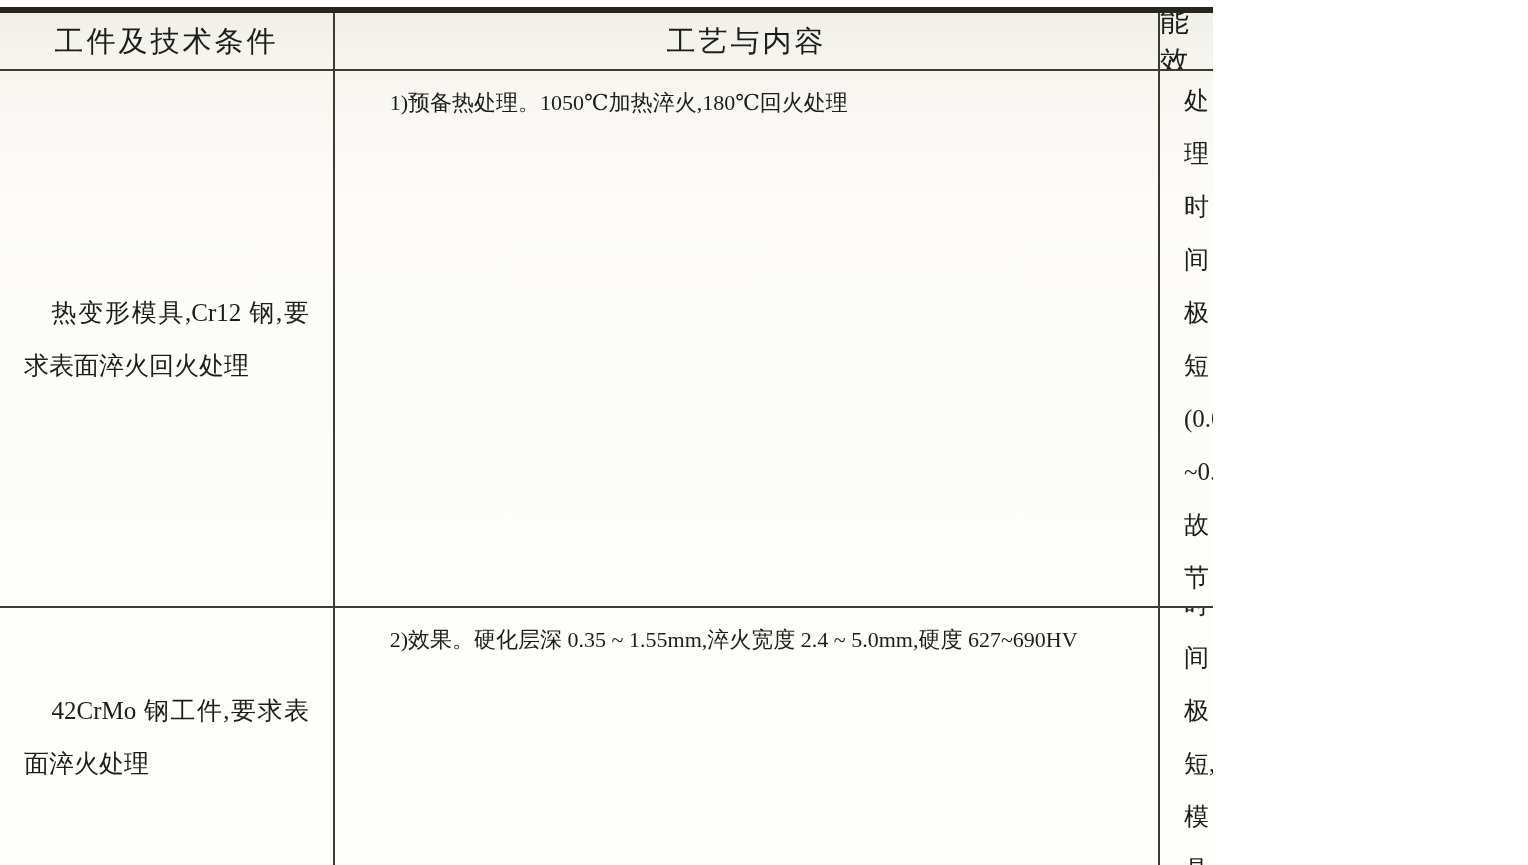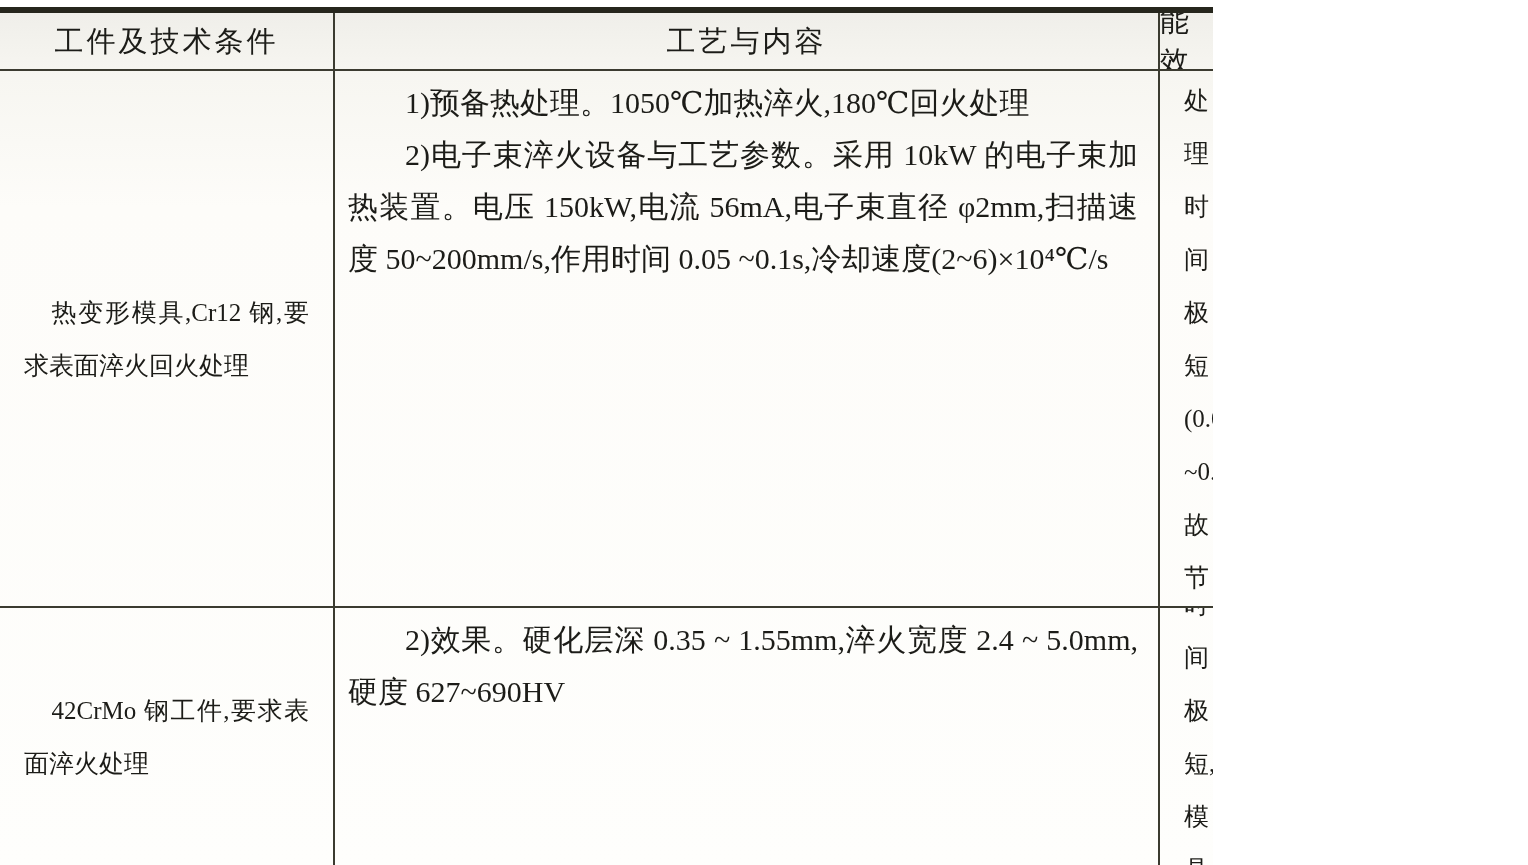--- a/index.html
+++ b/index.html
@@ -52,21 +52,21 @@
   .side-cell .txt {
     width: 100%;
     font-size: 25px;
     line-height: 53px;
     text-align: justify;
     text-indent: 1.1em;
   }
 
   .proc-cell {
     padding: 6px 20px 0 13px;
-    font-size: 30px;
+    font-size: 22px;
   }
   .proc-cell p {
     margin: 0;
     line-height: 52px;
     text-align: justify;
     text-indent: 1.9em;
   }
 </style>
 </head>
 <body>
@@ -82,21 +82,20 @@
     </div>
     <div class="cell header-cell vline hline-bottom">
       <span>节能效果</span>
     </div>
 
     <div class="cell side-cell hline-bottom row1">
       <div class="txt">热变形模具,Cr12 钢,要求表面淬火回火处理</div>
     </div>
     <div class="cell proc-cell vline hline-bottom row1">
       <p>1)预备热处理。1050℃加热淬火,180℃回火处理</p>
-      <p>2)电子束淬火设备与工艺参数。采用 10kW 的电子束加热装置。电压 150kW,电流 56mA,电子束直径 φ2mm,扫描速度 50~200mm/s,作用时间 0.05 ~0.1s,冷却速度(2~6)×10⁴℃/s</p>
     </div>
     <div class="cell side-cell vline hline-bottom row1">
       <div class="txt">由于该工艺处理时间极短(0.03 ~0.1s),故节能效果显著</div>
     </div>
 
     <div class="cell side-cell row2">
       <div class="txt">42CrMo 钢工件,要求表面淬火处理</div>
     </div>
     <div class="cell proc-cell vline row2">
       <p>2)效果。硬化层深 0.35 ~ 1.55mm,淬火宽度 2.4 ~ 5.0mm,硬度 627~690HV</p>

